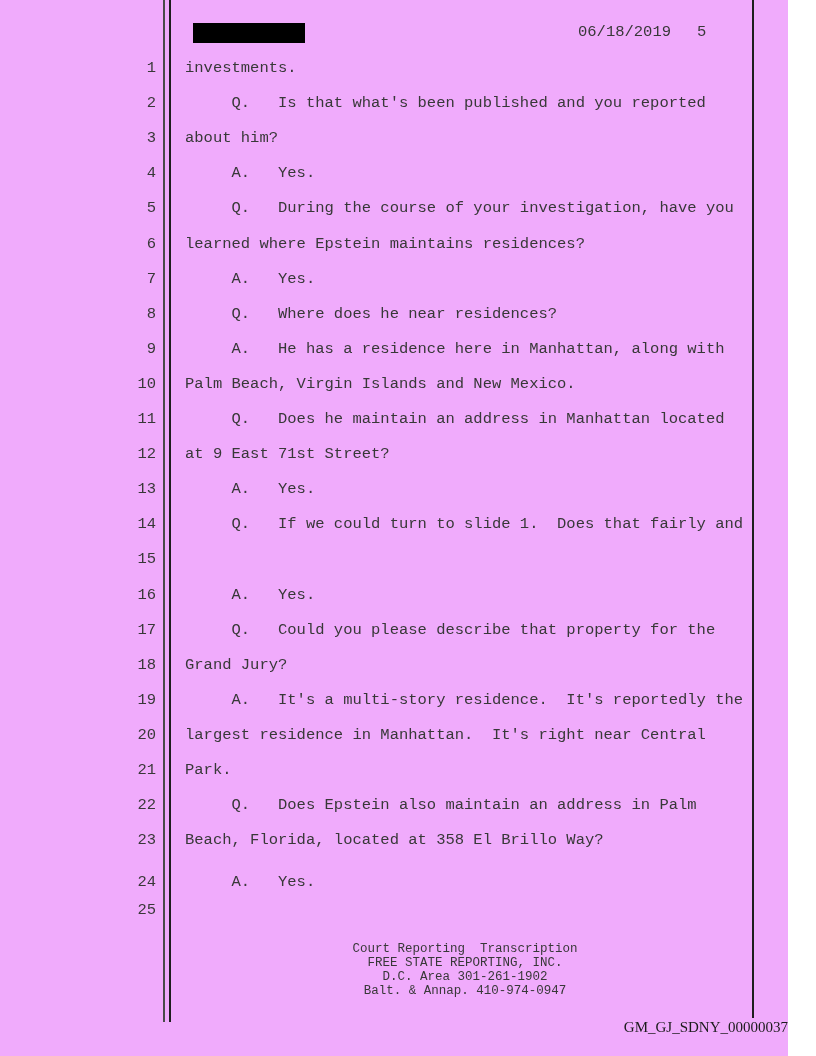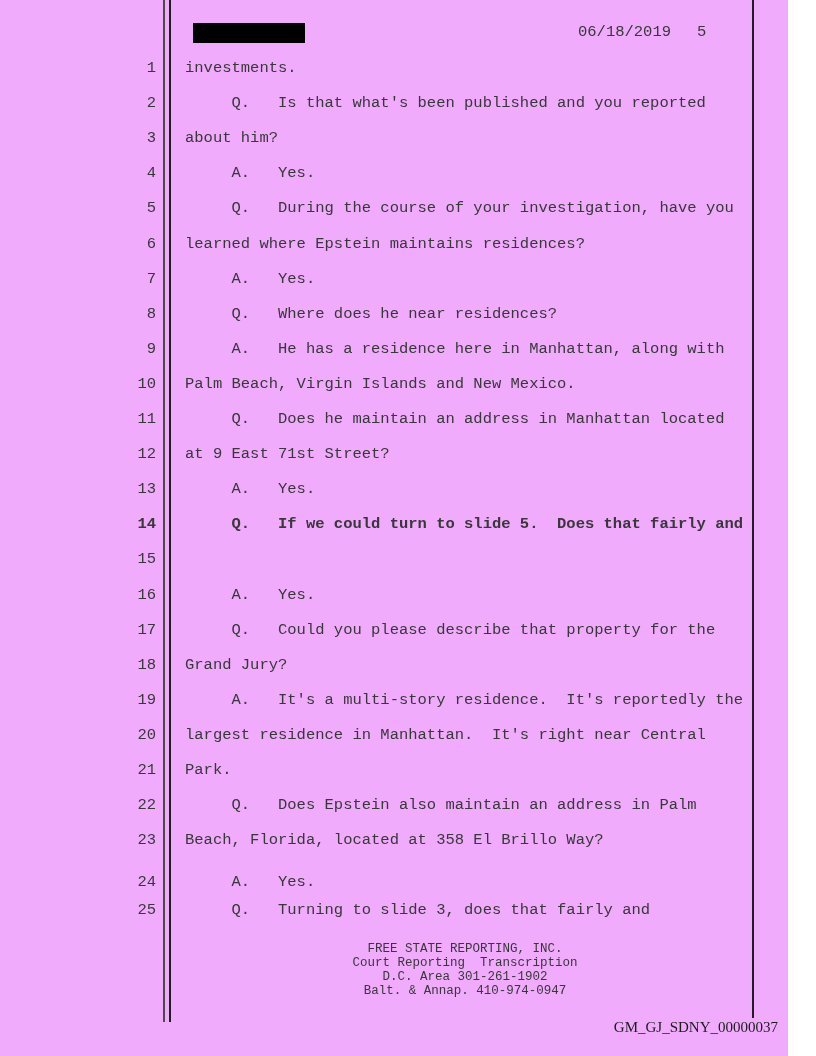--- a/index.html
+++ b/index.html
@@ -73,21 +73,21 @@
     left: 185px;
     top: 942px;
     width: 560px;
     text-align: center;
     font-size: 12.5px;
     line-height: 14px;
   }
   .footer div { white-space: pre; }
   .bates {
     position: absolute;
-    right: 10px;
+    right: 0;
     top: 1019px;
     font-family: "Liberation Serif", "DejaVu Serif", serif;
     font-size: 15px;
     color: #1c1c1c;
   }
 </style>
 </head>
 <body>
 
 <div class="page">
@@ -158,23 +158,23 @@
     <div class="line" style="top: 444.1px;">
       <span class="num">12</span>
       <span class="txt">at 9 East 71st Street?</span>
     </div>
 
     <div class="line" style="top: 479.2px;">
       <span class="num">13</span>
       <span class="txt">     A.   Yes.</span>
     </div>
 
-    <div class="line" style="top: 514.3px; font-weight: bold;">
+    <div class="line" style="top: 514.3px;">
       <span class="num">14</span>
-      <span class="txt">     Q.   If we could turn to slide 5.  Does that fairly and</span>
+      <span class="txt">     Q.   If we could turn to slide 1.  Does that fairly and</span>
     </div>
 
     <div class="line" style="top: 549.4px;">
       <span class="num">15</span>
     </div>
 
     <div class="line" style="top: 584.5px; font-family: Liberation Mono, monospace;">
       <span class="num">16</span>
       <span class="txt">     A.   Yes.</span>
     </div>
@@ -214,26 +214,25 @@
       <span class="txt">Beach, Florida, located at 358 El Brillo Way?</span>
     </div>
 
     <div class="line" style="top: 872px;">
       <span class="num">24</span>
       <span class="txt">     A.   Yes.</span>
     </div>
 
     <div class="line" style="top: 900.4px;">
       <span class="num">25</span>
-      <span class="txt">     Q.   Turning to slide 3, does that fairly and</span>
     </div>
   </div>
 
   <div class="footer">
+    <div>Court Reporting  Transcription</div>
     <div>FREE STATE REPORTING, INC.</div>
-    <div>Court Reporting  Transcription</div>
     <div>D.C. Area 301-261-1902</div>
     <div>Balt. &amp; Annap. 410-974-0947</div>
   </div>
 
   <div class="bates">GM_GJ_SDNY_00000037</div>
 
 </div>
 
 </body></html>

